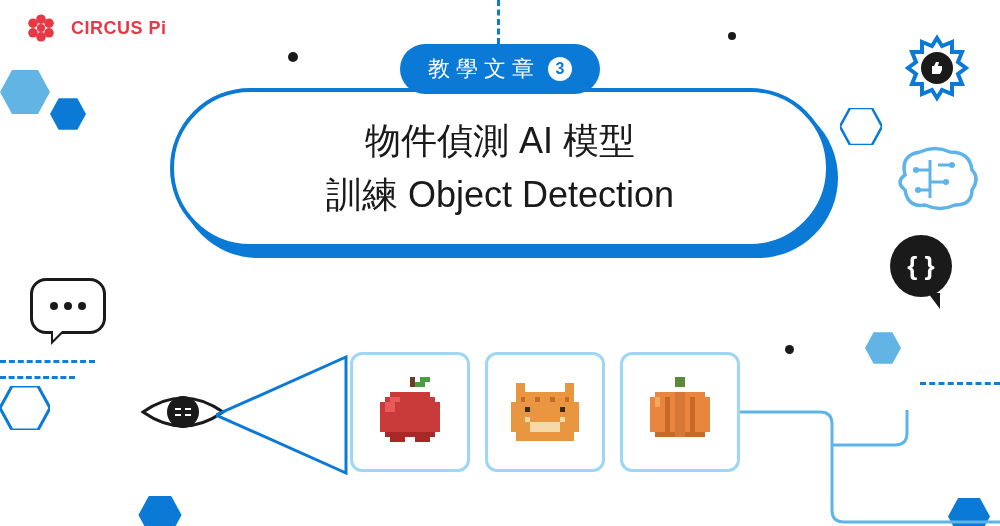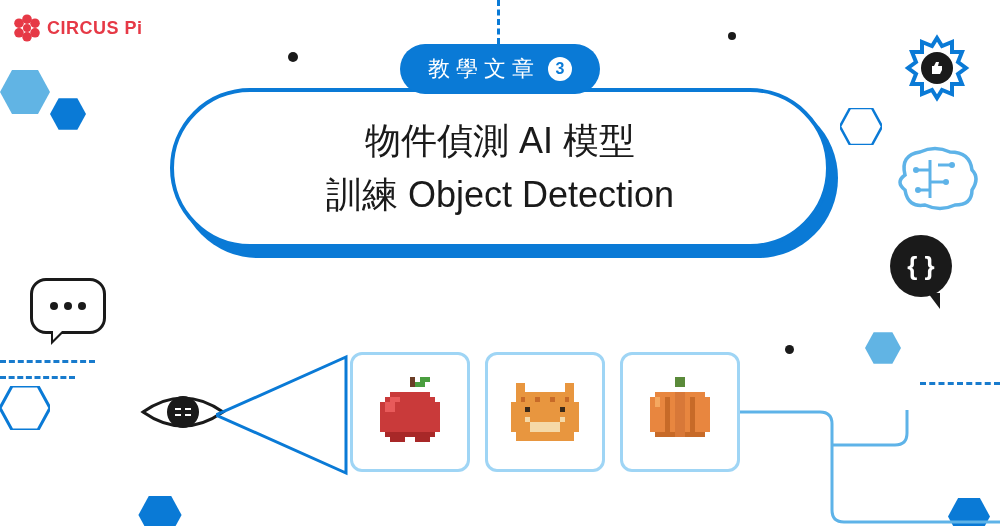--- a/index.html
+++ b/index.html
@@ -9,24 +9,24 @@
       background: #ffffff;
       position: relative;
       overflow: hidden;
       font-family: -apple-system, BlinkMacSystemFont, "Segoe UI", sans-serif;
     }
     
     
     .logo-container {
       position: absolute;
       top: 12px;
-      left: 11px;
-      display: flex;
-      align-items: center;
-      gap: 4px;
+      left: 25px;
+      display: flex;
+      align-items: center;
+      gap: 14px;
     }
     .logo-flower {
       width: 32px;
       height: 32px;
     }
     .logo-text {
       color: #e63946;
       font-weight: bold;
       font-size: 18px;
       letter-spacing: 0.5px;

